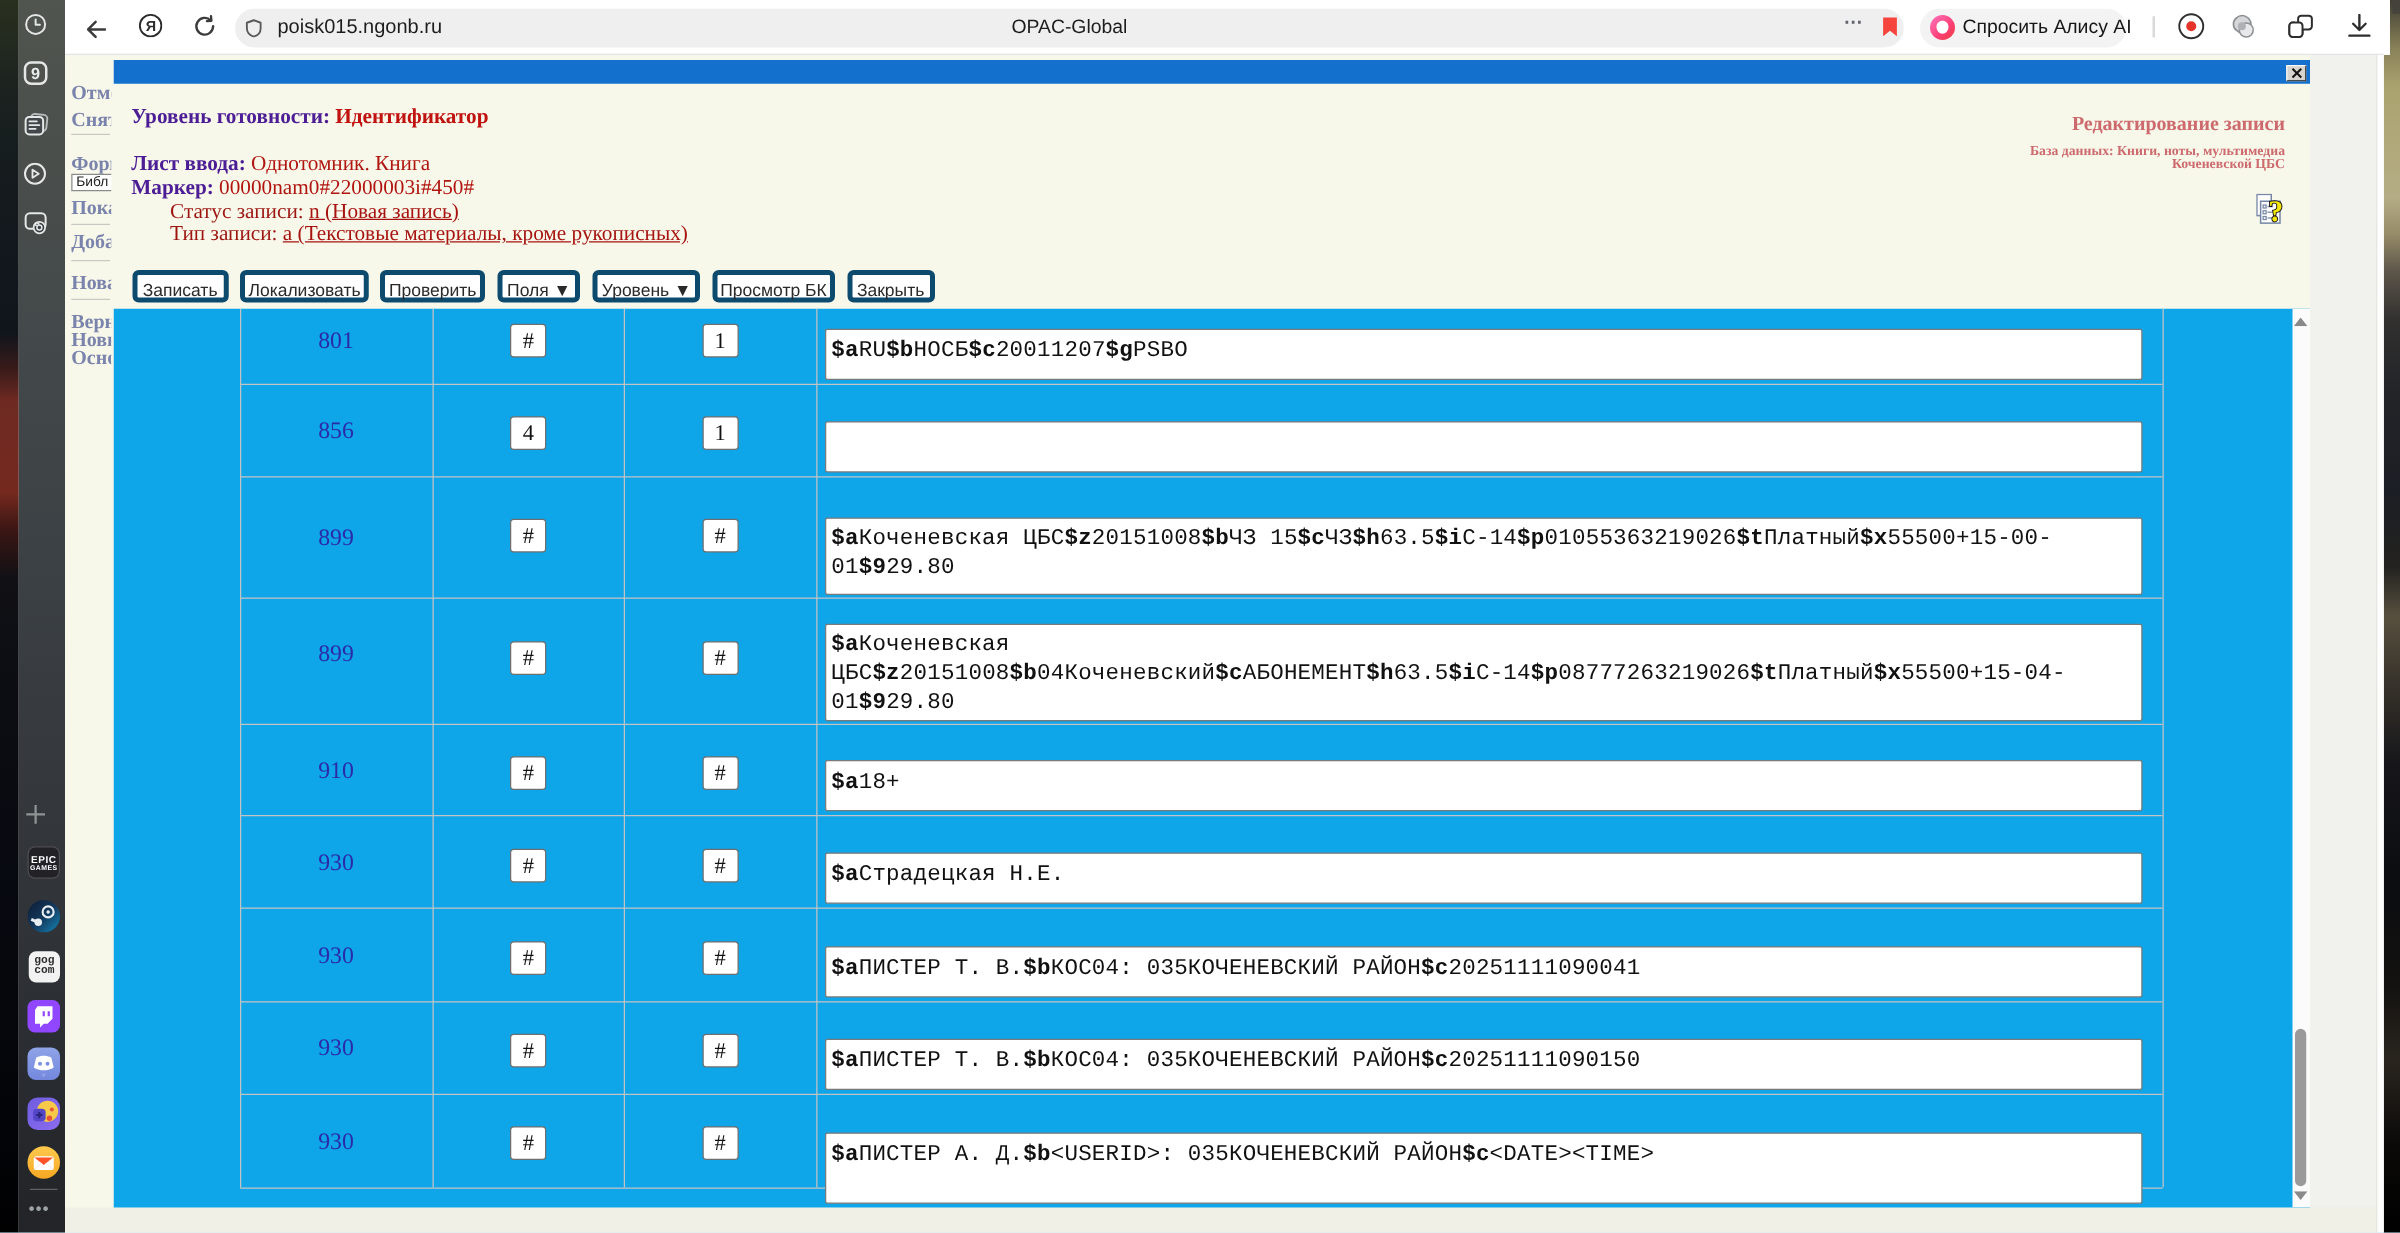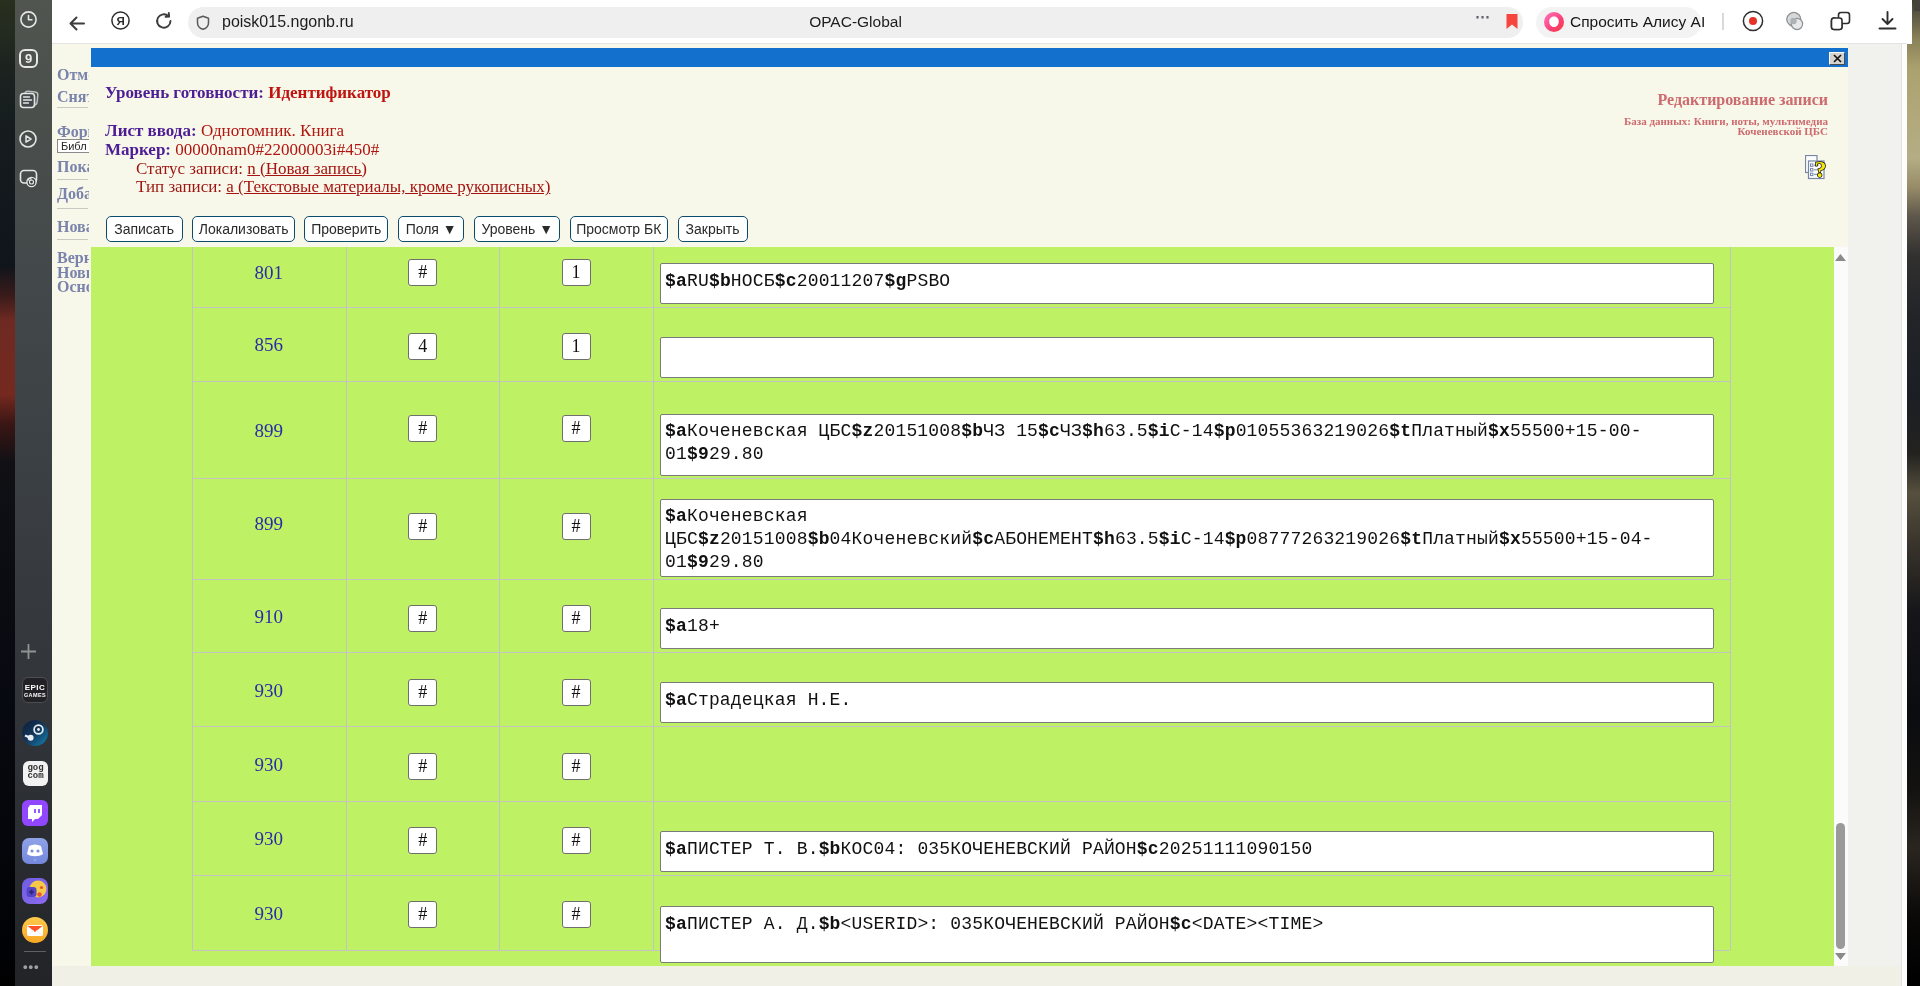--- a/index.html
+++ b/index.html
@@ -6,21 +6,21 @@
 .ab{position:absolute}
 .ser{font-family:"Liberation Serif",serif}
 .mono{font-family:"Liberation Mono",monospace;font-size:18px;letter-spacing:.17px;color:#111}
 .mono b{font-weight:bold}
 .vline{position:absolute;width:1px;background:#c3c3c3}
 .hline{position:absolute;height:1px;background:#c3c3c3}
 .ibox{position:absolute;width:29px;height:27px;border:1px solid #6f6f6f;border-radius:3px;background:#fff;
  font-family:"Liberation Serif",serif;font-size:18px;color:#111;text-align:center;line-height:25px}
 .inp{position:absolute;border:1px solid #7a7a7a;border-radius:2px;background:#fff}
 .num{position:absolute;font-family:"Liberation Serif",serif;font-size:19px;color:#2b2baa;width:153px;text-align:center}
-.btn{position:absolute;height:26px;border:1px solid #0c4a6e;border-radius:5px;background:#fff;color:#2a2a2a;
+.btn{position:absolute;height:26px;border:4px solid #0c4a6e;border-radius:5px;background:#fff;color:#2a2a2a;
  font-size:14px;text-align:center;line-height:24px;white-space:nowrap}
 .mlink{position:absolute;left:57px;font-family:"Liberation Serif",serif;font-weight:bold;font-size:16px;color:#7a83ab;white-space:nowrap}
 .msep{position:absolute;left:57px;width:31px;height:1px;background:#c9c9c3}
 .hl{position:absolute;left:105px;font-family:"Liberation Serif",serif;font-size:17px;white-space:nowrap}
 .lab{color:#4c1d95;font-weight:bold}
 .val{color:#b01510}
 </style></head>
 <body>
 
 <div class="ab" style="left:0;top:0;width:15px;height:986px;background:linear-gradient(180deg,#29301f 0%,#222920 4%,#1a211f 8%,#141a1e 16%,#10151c 27%,#3a1b1a 30%,#6e2a22 32.5%,#75291f 40%,#3a1614 43%,#101015 47%,#0a0c12 60%,#070910 72%,#04060b 85%,#010102 100%)"></div>
@@ -199,21 +199,21 @@
       <text x="15.5" y="21.5" text-anchor="middle" font-family="Liberation Serif" font-size="24" font-weight="bold" fill="#f2e60a" stroke="#0a0a10" stroke-width="1.5" paint-order="stroke">?</text>
     </svg>
 <div class="btn" style="left:14.6px;top:171.6px;width:77px">Записать</div>
 <div class="btn" style="left:101.1px;top:171.6px;width:103px">Локализовать</div>
 <div class="btn" style="left:213.2px;top:171.6px;width:84px">Проверить</div>
 <div class="btn" style="left:307.2px;top:171.6px;width:66px">Поля ▼</div>
 <div class="btn" style="left:383.3px;top:171.6px;width:86px">Уровень ▼</div>
 <div class="btn" style="left:478.8px;top:171.6px;width:98px">Просмотр БК</div>
 <div class="btn" style="left:586.5px;top:171.6px;width:70px">Закрыть</div>
 </div>
-<div class="ab" style="left:91px;top:246.5px;width:1757px;height:719.5px;background:#bef264;overflow:hidden">
+<div class="ab" style="left:91px;top:246.5px;width:1757px;height:719.5px;background:#0ea5e9;overflow:hidden">
 <div class="vline" style="left:101.30000000000001px;top:0;height:703.1px"></div>
 <div class="vline" style="left:254.7px;top:0;height:703.1px"></div>
 <div class="vline" style="left:408px;top:0;height:703.1px"></div>
 <div class="vline" style="left:562px;top:0;height:703.1px"></div>
 <div class="vline" style="left:1639px;top:0;height:703.1px"></div>
 <div class="hline" style="left:101.30000000000001px;top:60.10000000000002px;width:1537.7px"></div>
 <div class="hline" style="left:101.30000000000001px;top:134.2px;width:1537.7px"></div>
 <div class="hline" style="left:101.30000000000001px;top:231.8px;width:1537.7px"></div>
 <div class="hline" style="left:101.30000000000001px;top:332.4px;width:1537.7px"></div>
 <div class="hline" style="left:101.30000000000001px;top:405.79999999999995px;width:1537.7px"></div>
@@ -253,20 +253,23 @@
     </div>
 <div class="num" style="left:101.30000000000001px;top:433.3499999999999px">930</div>
 <div class="ibox" style="left:317.3px;top:432.0999999999999px">#</div>
 <div class="ibox" style="left:470.5px;top:432.0999999999999px">#</div>
 <div class="inp" style="left:569px;top:435.9px;width:1054px;height:41px">
       <div class="mono" style="position:absolute;left:4px;top:7px;white-space:pre"><b>$a</b>Страдецкая Н.Е.</div>
     </div>
 <div class="num" style="left:101.30000000000001px;top:507.5px">930</div>
 <div class="ibox" style="left:317.3px;top:506.25px">#</div>
 <div class="ibox" style="left:470.5px;top:506.25px">#</div>
+<div class="inp" style="left:569px;top:510.1px;width:1054px;height:41px">
+      <div class="mono" style="position:absolute;left:4px;top:7px;white-space:pre"><b>$a</b>ПИСТЕР Т. В.<b>$b</b>КОС04: 035КОЧЕНЕВСКИЙ РАЙОН<b>$c</b>20251111090041</div>
+    </div>
 <div class="num" style="left:101.30000000000001px;top:581.6500000000001px">930</div>
 <div class="ibox" style="left:317.3px;top:580.4000000000001px">#</div>
 <div class="ibox" style="left:470.5px;top:580.4000000000001px">#</div>
 <div class="inp" style="left:569px;top:584.2px;width:1054px;height:41px">
       <div class="mono" style="position:absolute;left:4px;top:7px;white-space:pre"><b>$a</b>ПИСТЕР Т. В.<b>$b</b>КОС04: 035КОЧЕНЕВСКИЙ РАЙОН<b>$c</b>20251111090150</div>
     </div>
 <div class="num" style="left:101.30000000000001px;top:656.1500000000001px">930</div>
 <div class="ibox" style="left:317.3px;top:654.9000000000001px">#</div>
 <div class="ibox" style="left:470.5px;top:654.9000000000001px">#</div>
 <div class="inp" style="left:569px;top:659.1px;width:1054px;height:57px">

